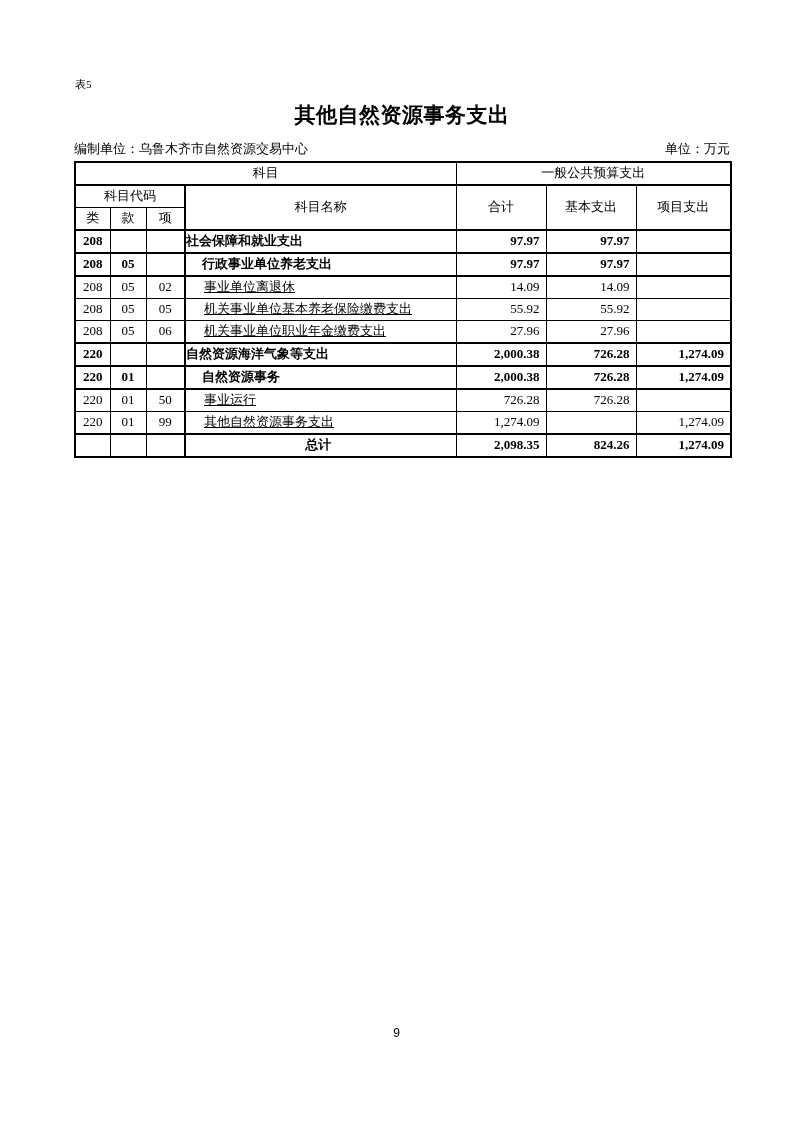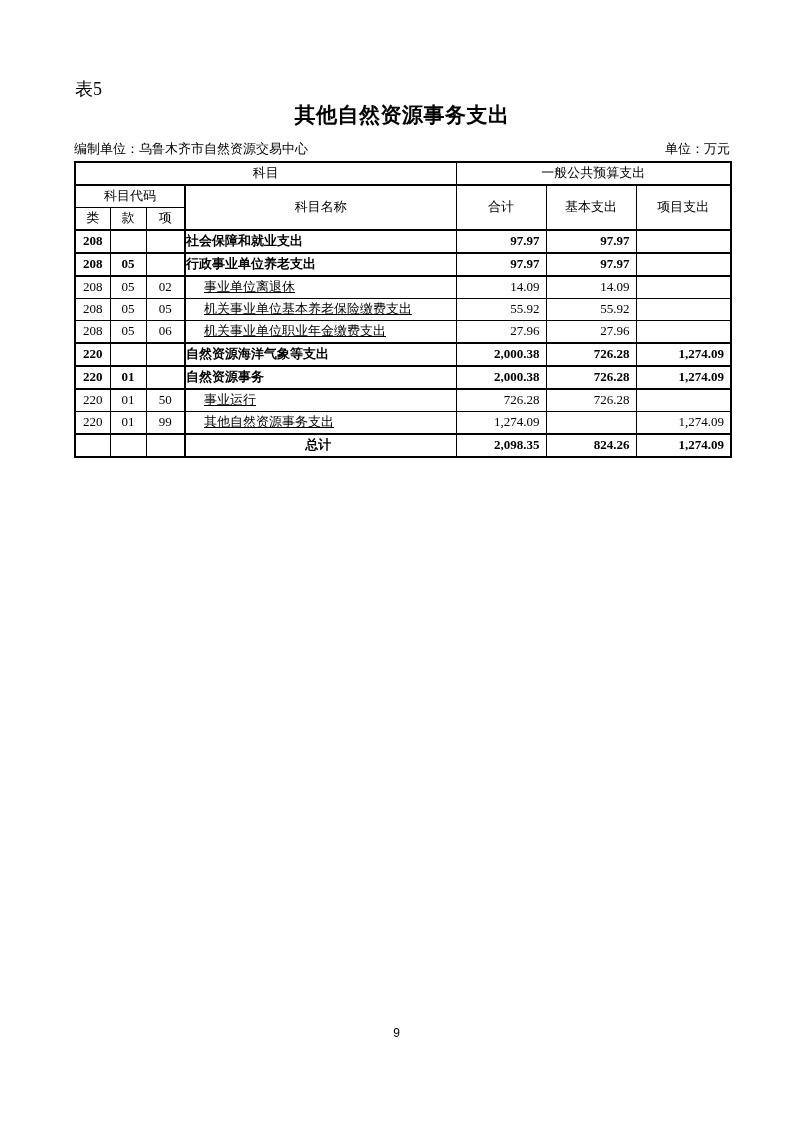--- a/index.html
+++ b/index.html
@@ -13,21 +13,21 @@
     height: 1122px;
     background: #ffffff;
     color: #000000;
     font-family: "Liberation Serif", "DejaVu Serif", serif;
     overflow: hidden;
   }
   .table-label {
     position: absolute;
     left: 75px;
     top: 77px;
-    font-size: 18px;
+    font-size: 11px;
   }
   .doc-title {
     position: absolute;
     left: 74px;
     width: 656px;
     top: 101px;
     text-align: center;
     font-size: 21px;
     font-weight: bold;
     letter-spacing: 0.5px;
@@ -69,21 +69,21 @@
   tr.hdr3 th { border-bottom: 2px solid #000; }
   .col-name { border-left: 2px solid #000 !important; }
   td.col-code { text-align: center; }
   td.col-num { text-align: right; padding-right: 6px; padding-left: 20px; }
   tr.bold-row td {
     font-weight: bold;
     border-top: 2px solid #000;
     border-bottom: 2px solid #000;
   }
   td.indent-0 { padding-left: 0; }
-  td.indent-1 { padding-left: 0; }
+  td.indent-1 { padding-left: 16px; }
   td.indent-2 { padding-left: 18px; text-decoration: underline; }
   td.name-center { text-align: center; }
   .page-number {
     position: absolute;
     left: 0;
     width: 100%;
     top: 1026px;
     text-align: center;
     font-size: 12px;
     font-family: "Liberation Sans", sans-serif;

